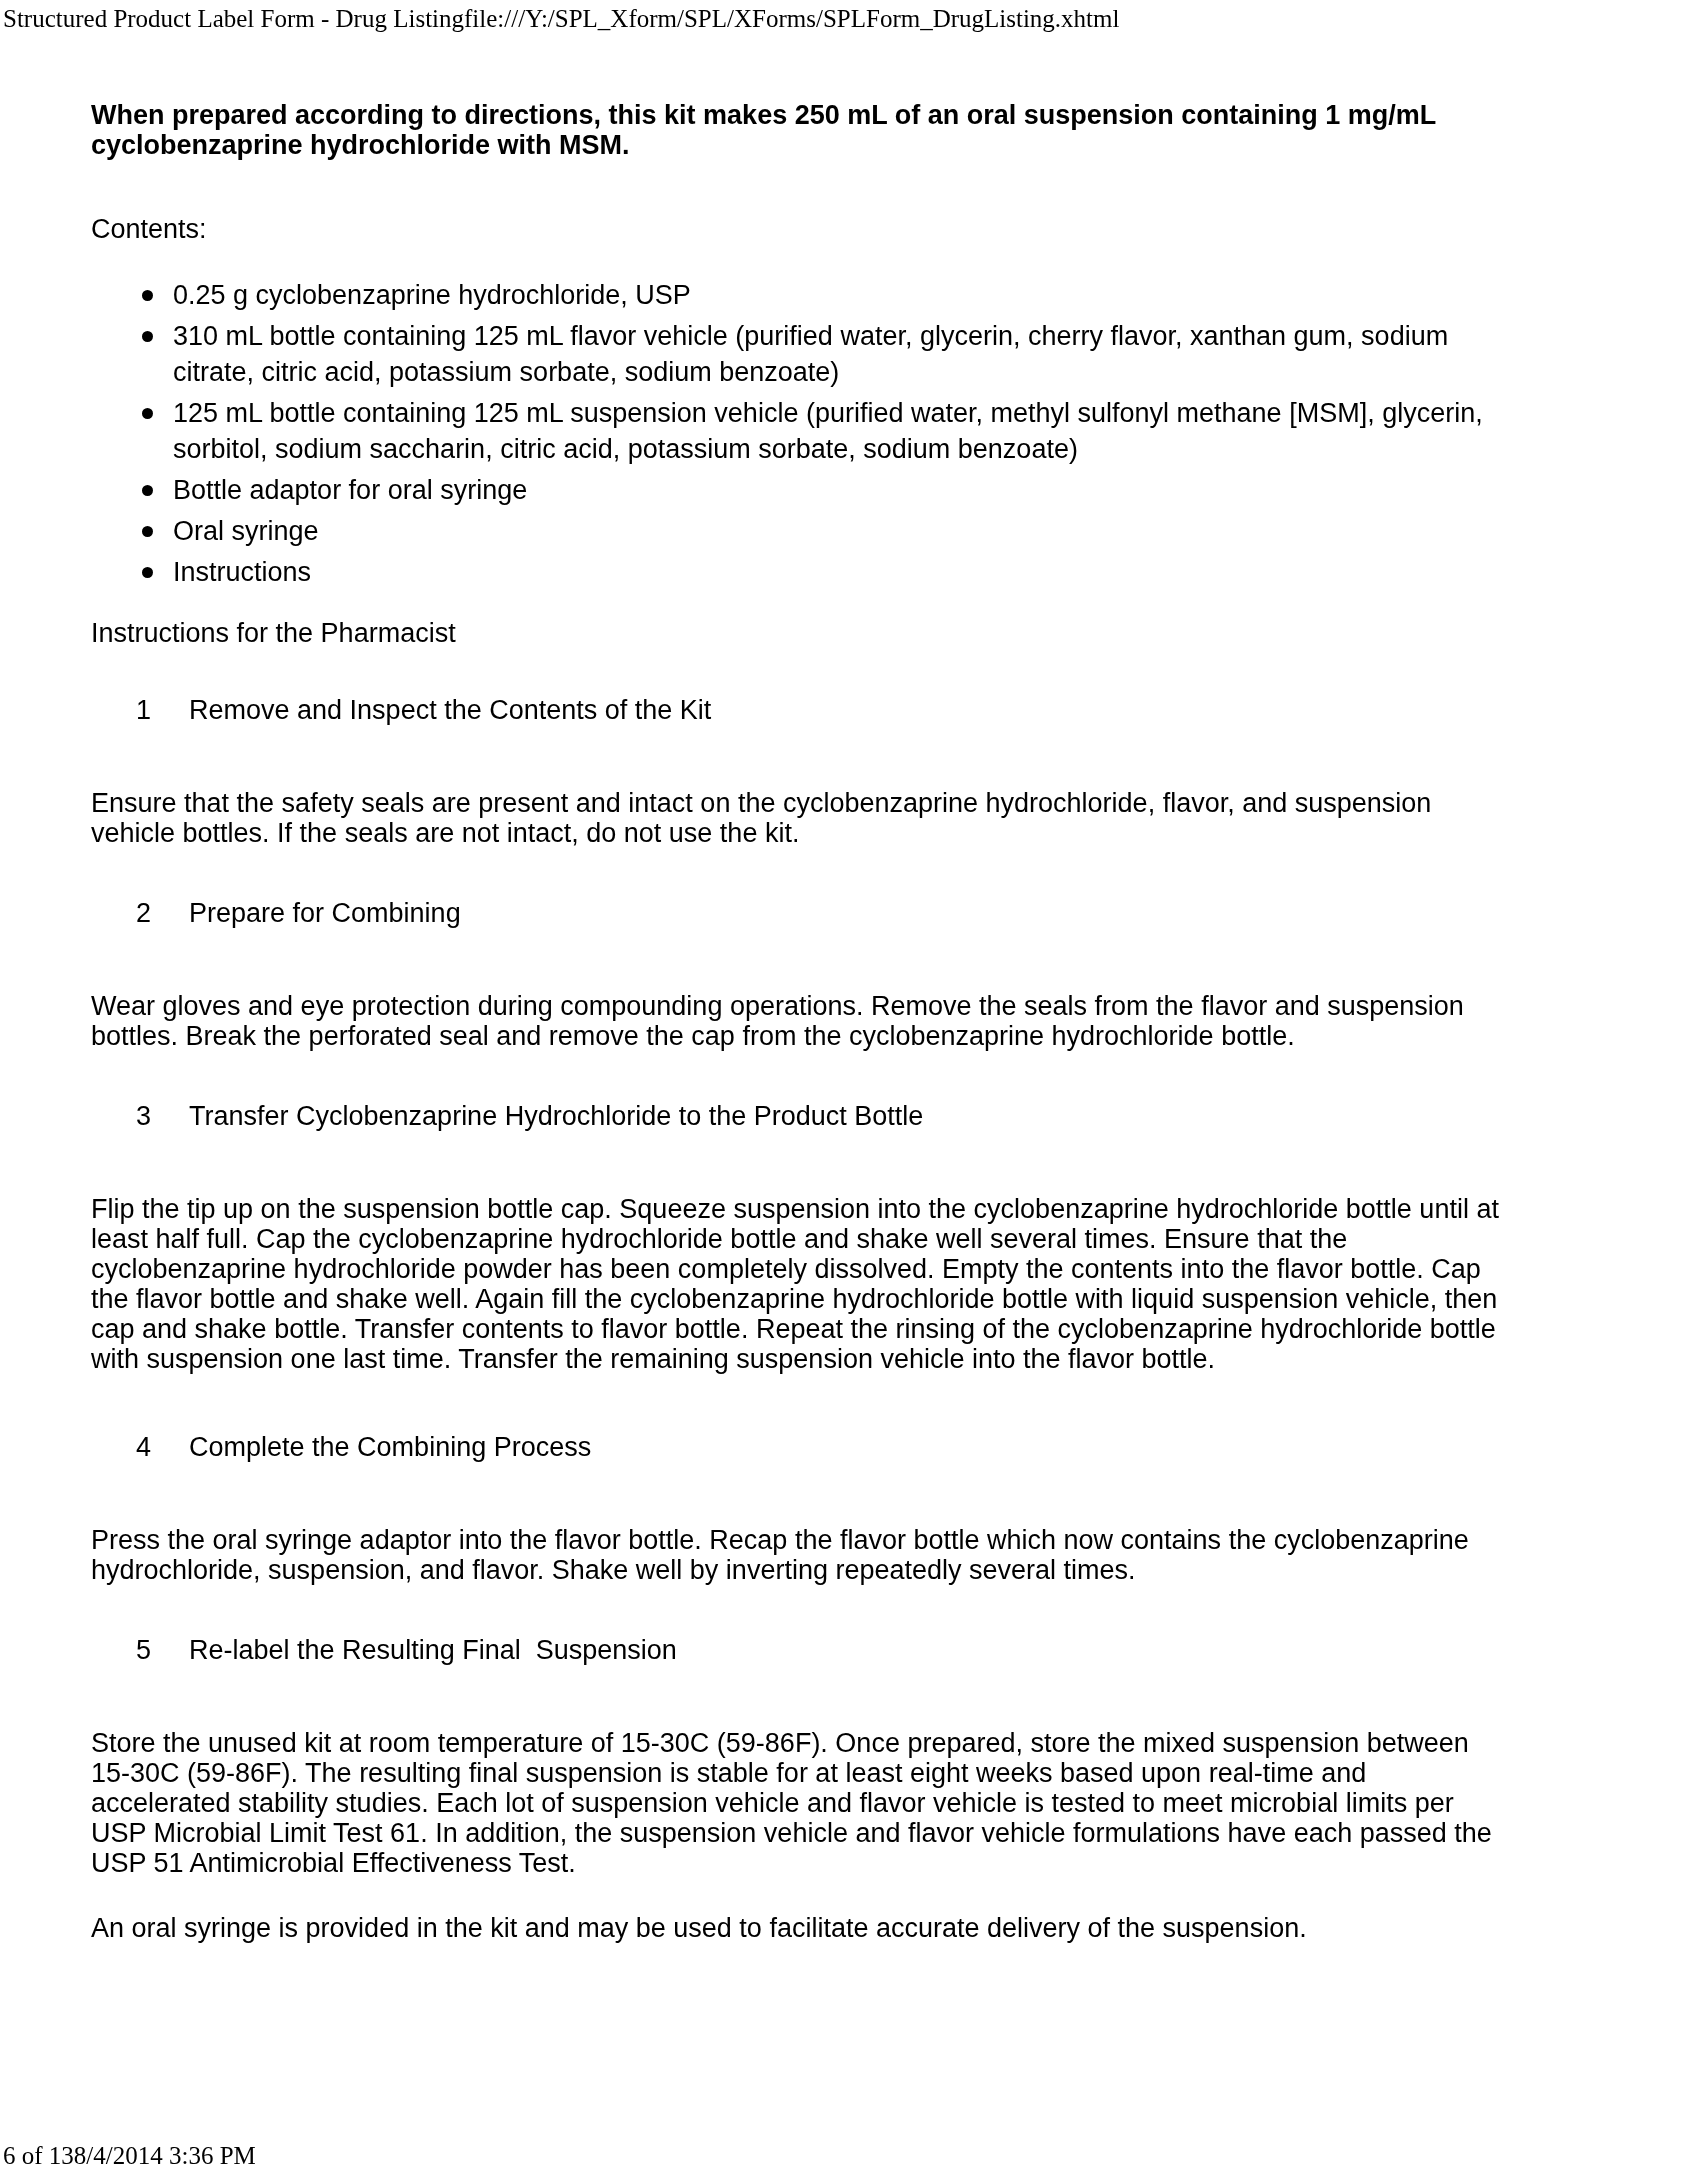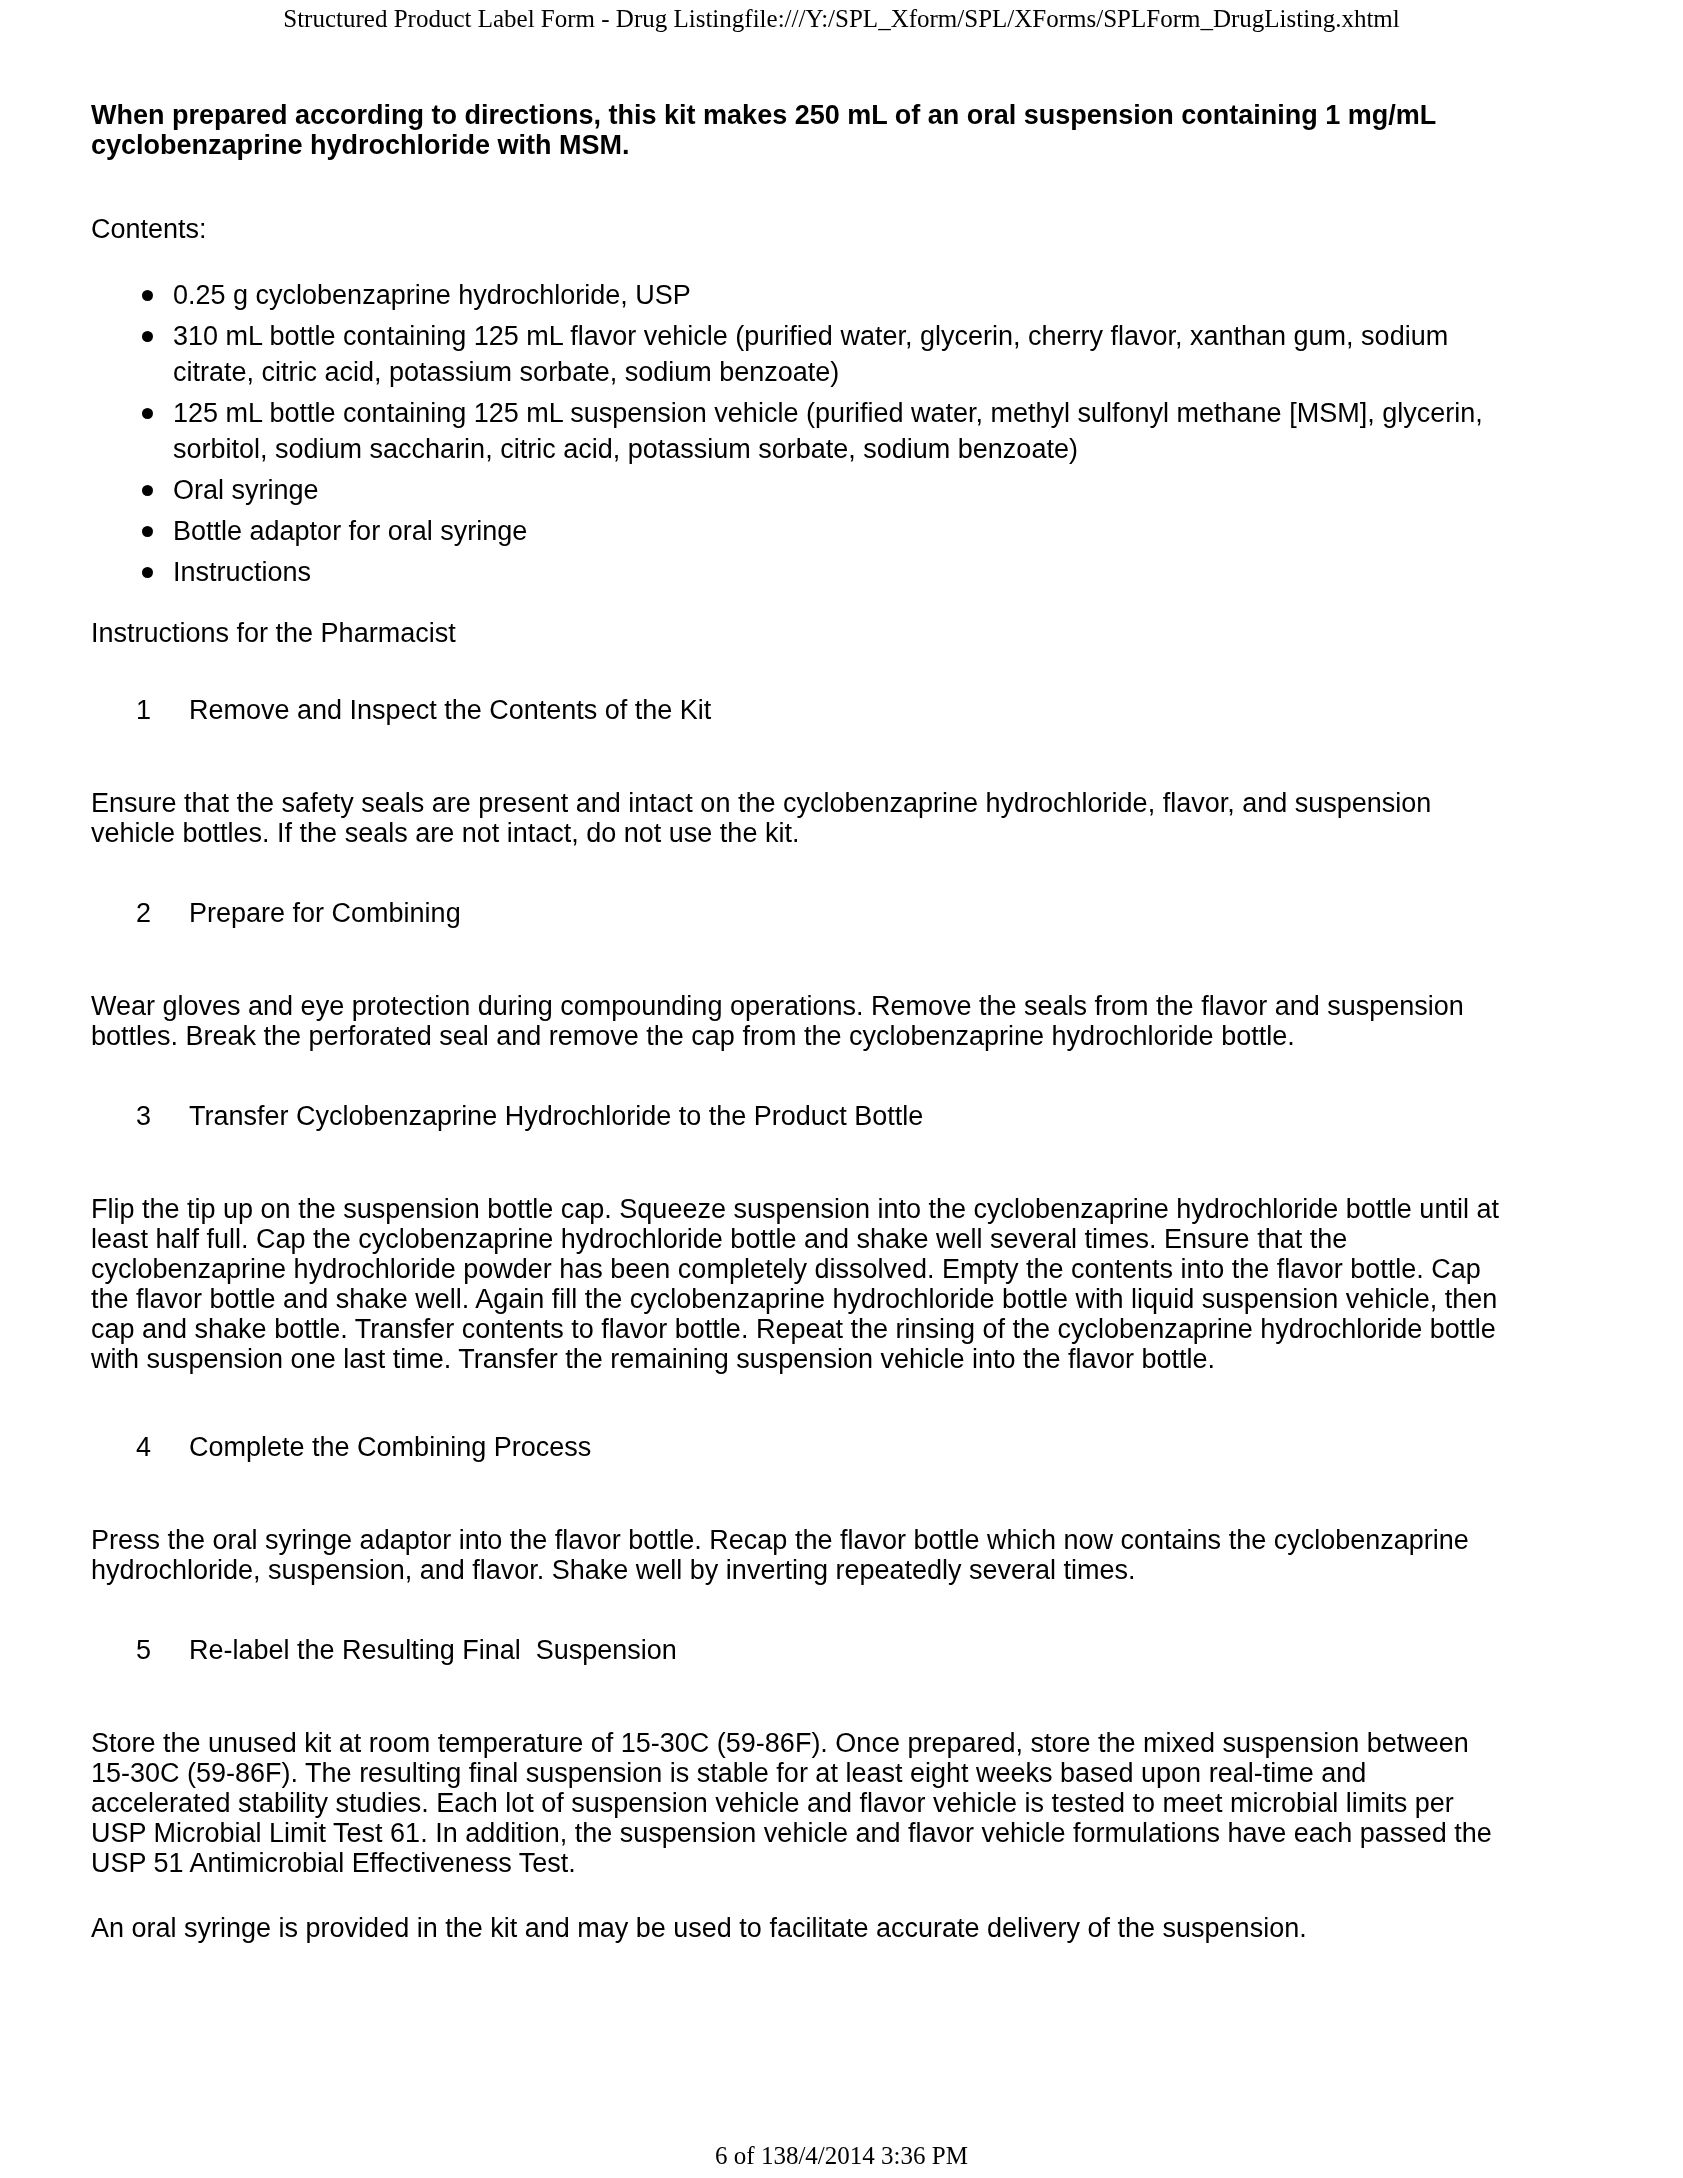--- a/index.html
+++ b/index.html
@@ -14,21 +14,21 @@
     background: #ffffff;
     color: #000000;
     overflow: hidden;
   }
   
   .page-header, .page-footer {
     position: absolute;
     left: 3px;
     right: 3px;
     display: flex;
-    justify-content: center;
+    justify-content: flex-start;
     align-items: baseline;
     font-family: "Liberation Serif", serif;
     font-size: 25px;
     line-height: 28px;
     white-space: nowrap;
   }
   .page-header { top: 5px; }
   .page-footer { bottom: 8px; }
 
   
@@ -111,25 +111,25 @@
       <li>
         <span class="bullet"></span>
         <span>310 mL bottle containing 125 mL flavor vehicle (purified water, glycerin, cherry flavor, xanthan gum, sodium citrate, citric acid, potassium sorbate, sodium benzoate)</span>
       </li>
       <li>
         <span class="bullet"></span>
         <span>125 mL bottle containing 125 mL suspension vehicle (purified water, methyl sulfonyl methane [MSM], glycerin, sorbitol, sodium saccharin, citric acid, potassium sorbate, sodium benzoate)</span>
       </li>
       <li>
         <span class="bullet"></span>
-        <span>Oral syringe</span>
+        <span>Bottle adaptor for oral syringe</span>
       </li>
       <li>
         <span class="bullet"></span>
-        <span>Bottle adaptor for oral syringe</span>
+        <span>Oral syringe</span>
       </li>
       <li>
         <span class="bullet"></span>
         <span>Instructions</span>
       </li>
     </ul>
 
     <p class="pharmacist-heading">Instructions for the Pharmacist</p>
 
     <div class="step">

